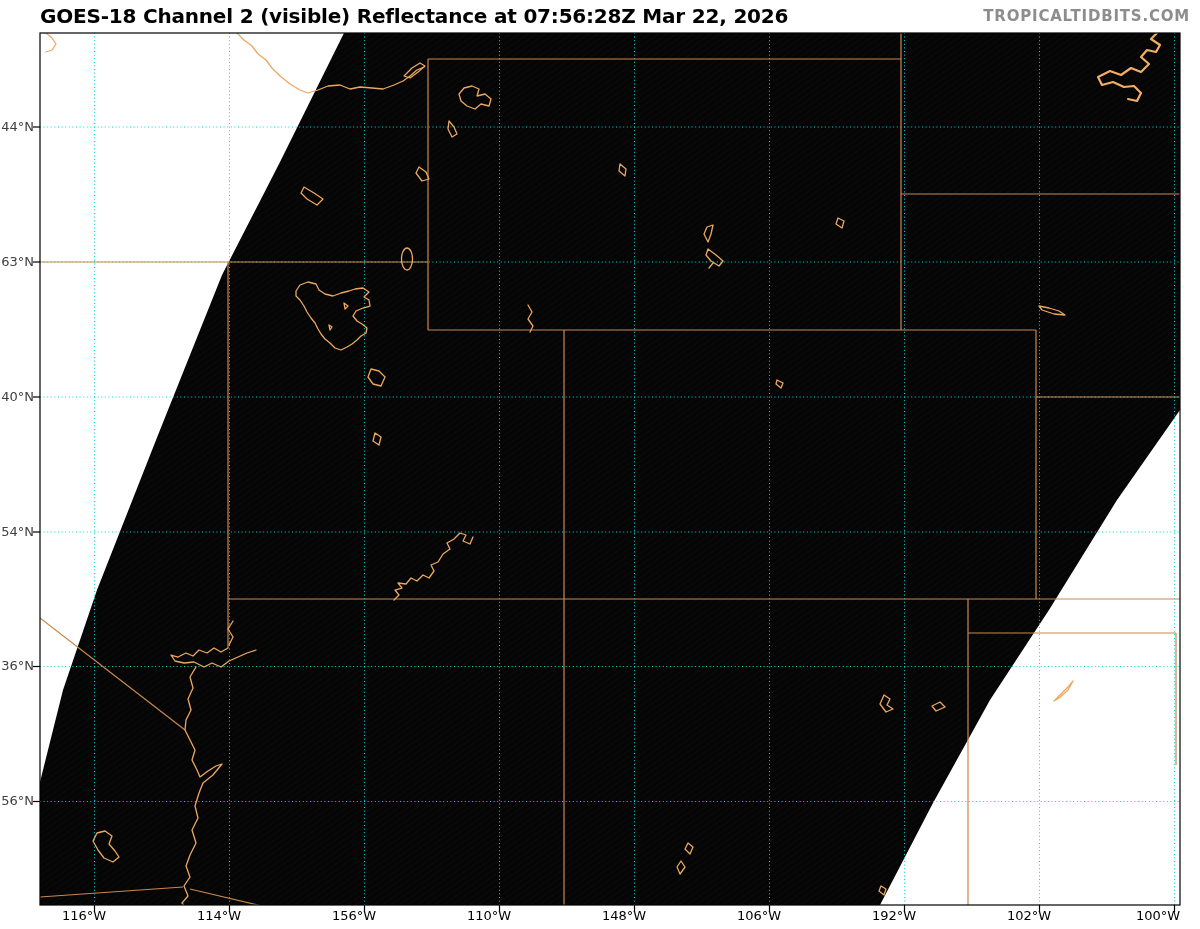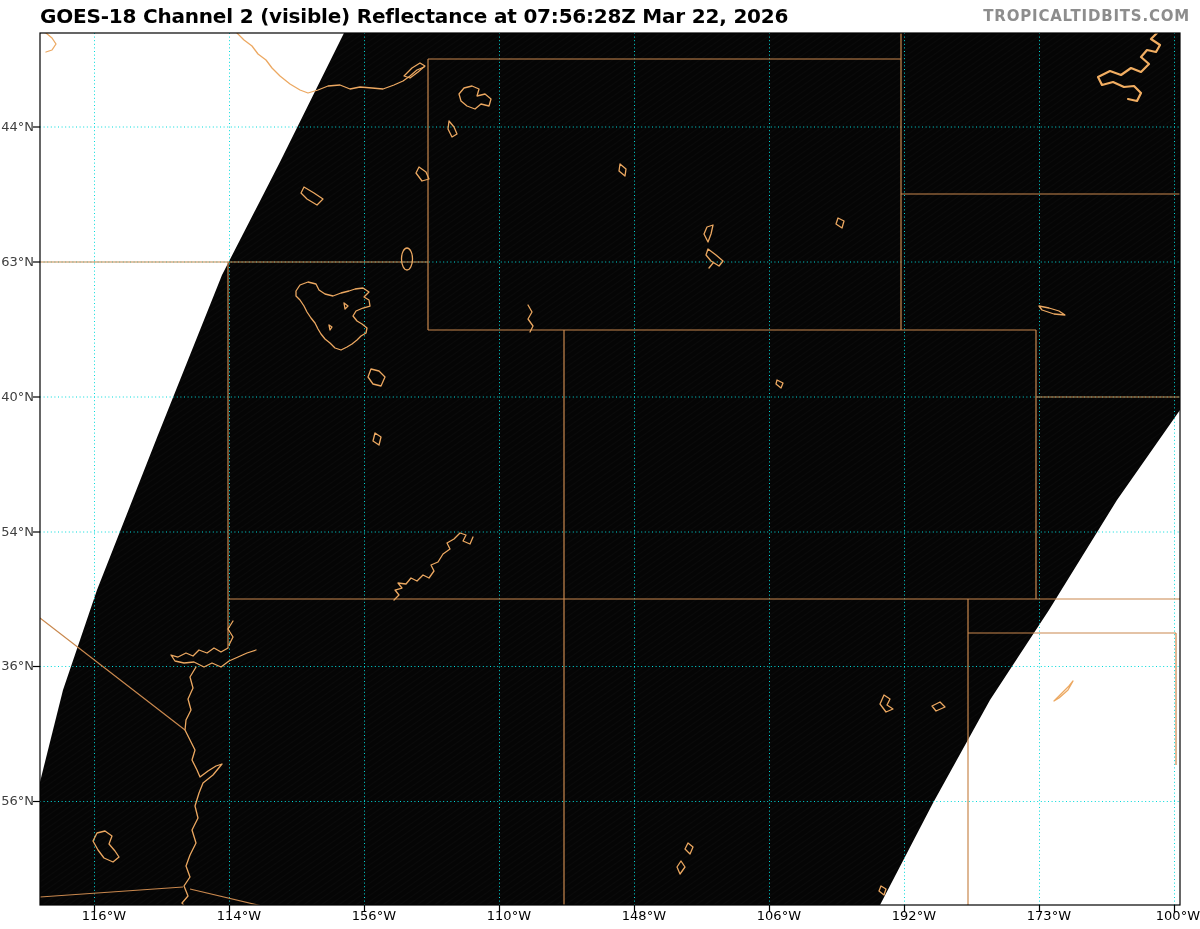--- a/index.html
+++ b/index.html
@@ -13,21 +13,21 @@
   }
   .watermark{
     position:absolute;right:10px;top:7px;
     font-size:15px;font-weight:bold;color:#8d8d8d;letter-spacing:0.8px;white-space:nowrap;margin-left:44px;
   }
   .lat-label{
     position:absolute;left:0;width:34px;text-align:right;
     font-size:13px;color:#404040;line-height:14px;white-space:nowrap;
   }
   .lon-label{
-    position:absolute;width:64px;text-align:right;top:908px;
+    position:absolute;width:64px;text-align:left;top:908px;
     font-size:13px;color:#000;line-height:16px;white-space:nowrap;
   }
   svg{position:absolute;left:0;top:0;}
 </style>
 </head>
 <body>
 
 <div class="page-title">GOES-18 Channel 2 (visible) Reflectance at 07:56:28Z Mar 22, 2026</div>
 <div class="watermark">TROPICALTIDBITS.COM</div>
 
@@ -159,14 +159,14 @@
 <div class="lat-label" style="top:659px">36°N</div>
 <div class="lat-label" style="top:794px">56°N</div>
 
 <div class="lon-label" style="left:62px">116°W</div>
 <div class="lon-label" style="left:197px">114°W</div>
 <div class="lon-label" style="left:332px">156°W</div>
 <div class="lon-label" style="left:467px">110°W</div>
 <div class="lon-label" style="left:602px">148°W</div>
 <div class="lon-label" style="left:737px">106°W</div>
 <div class="lon-label" style="left:872px">192°W</div>
-<div class="lon-label" style="left:1007px">173°W</div>
+<div class="lon-label" style="left:1007px">102°W</div>
 <div class="lon-label" style="left:1136px">100°W</div>
 
 </body></html>

